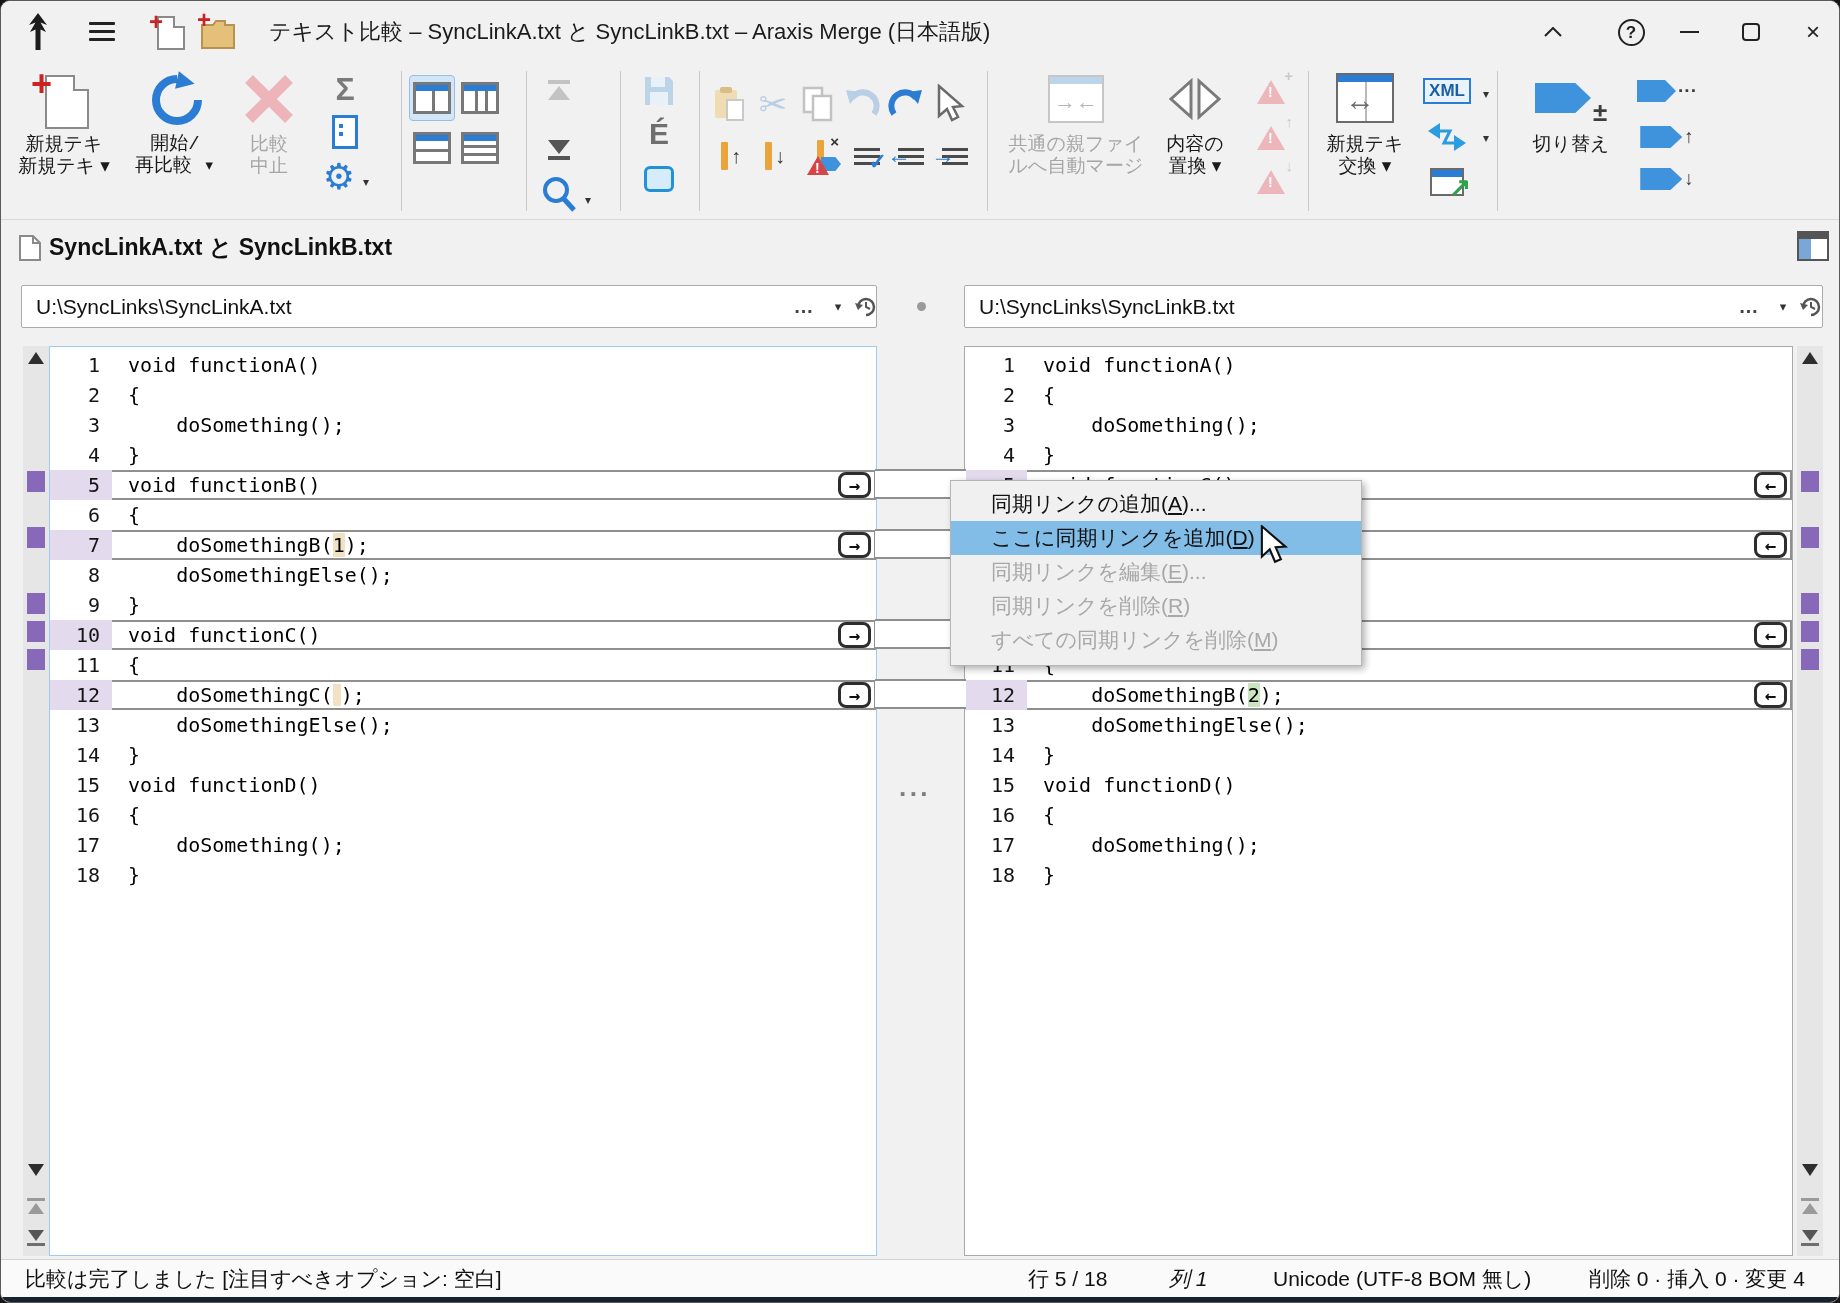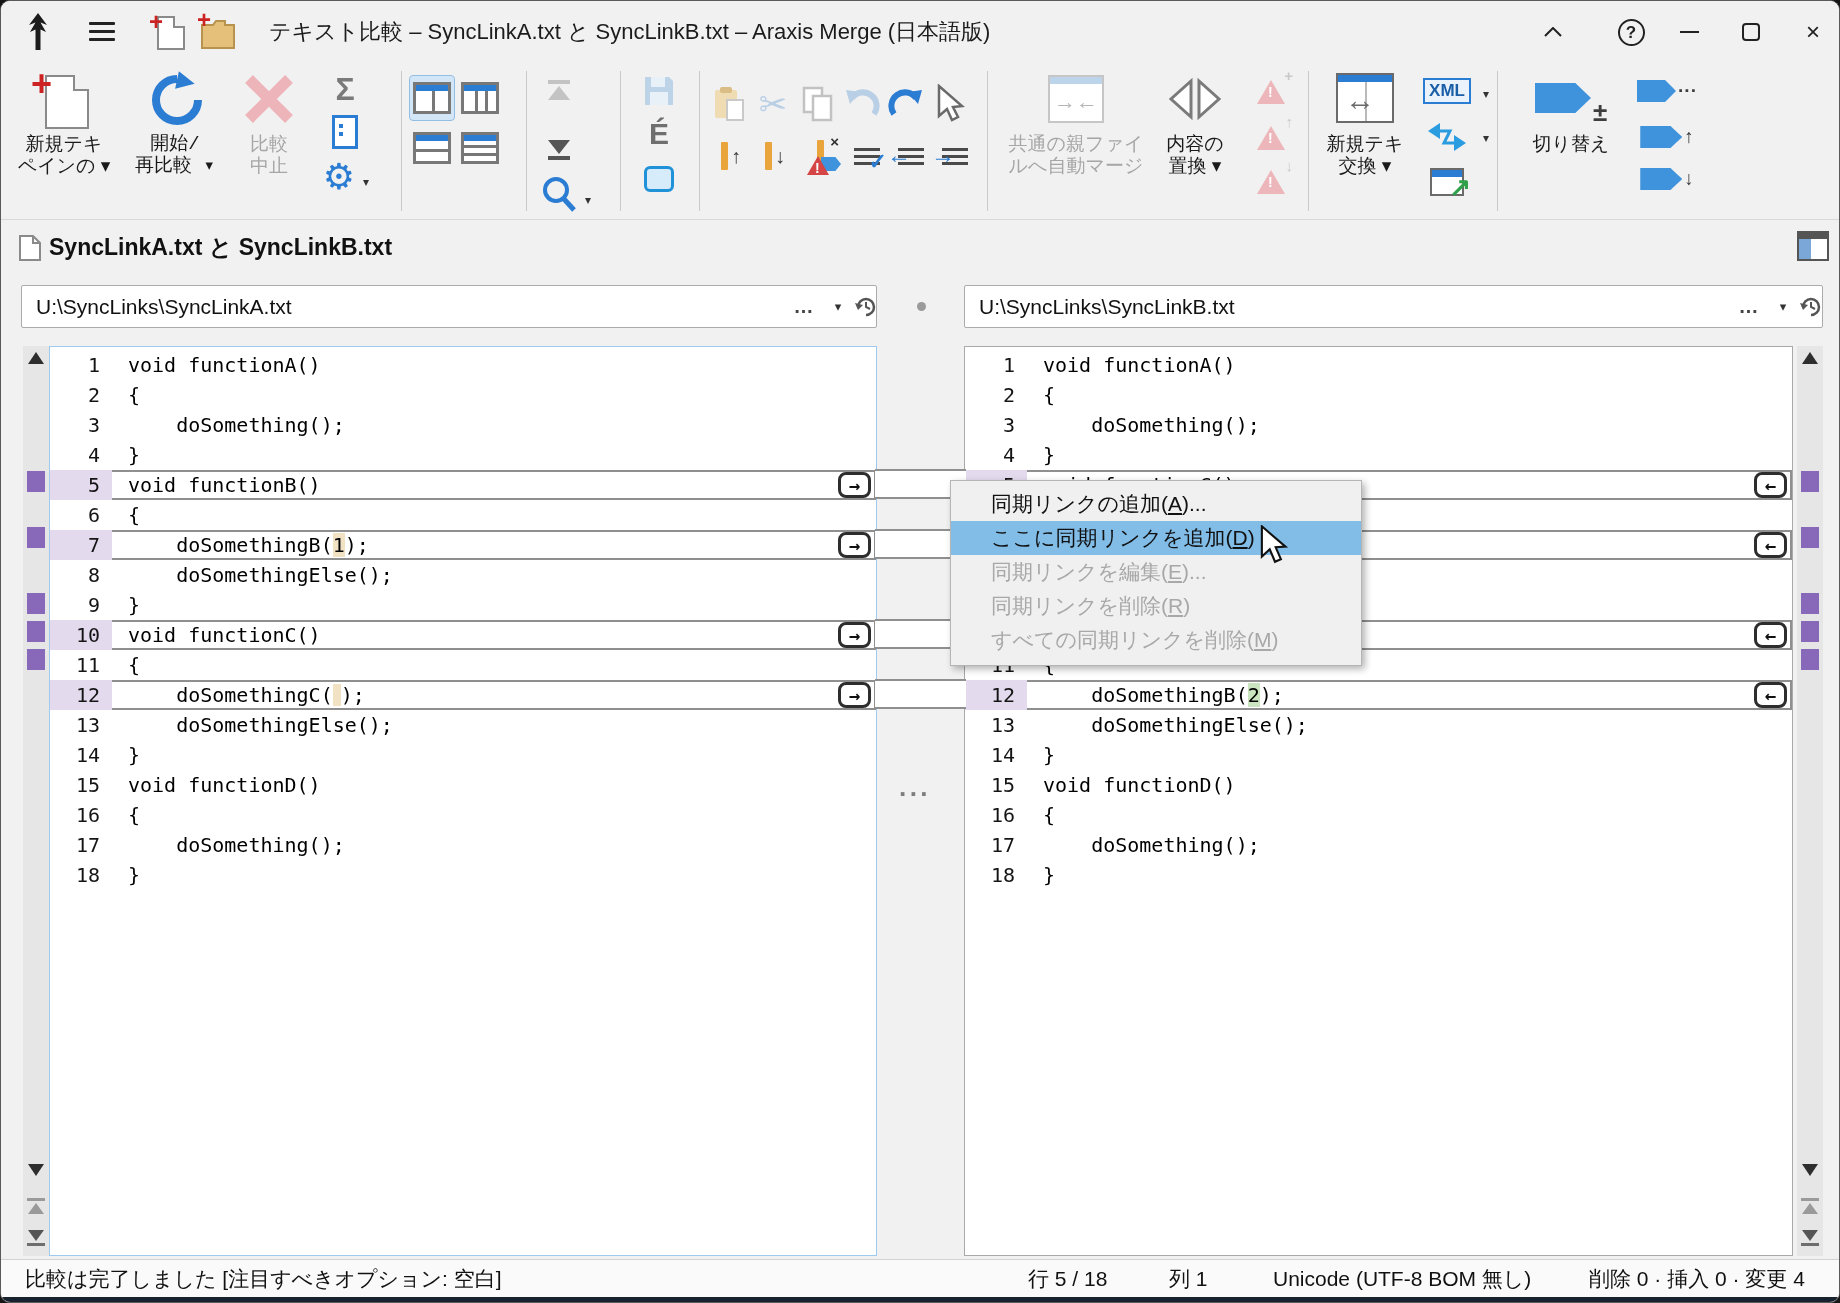--- a/index.html
+++ b/index.html
@@ -179,21 +179,21 @@
 
     <div class="tbtn" style="left:10px;top:4px;width:106px;">
       <div style="position:relative;height:66px;">
         <div class="doc-shape" style="width:44px;height:54px;position:absolute;left:34px;top:8px;">
             <div class="fold" style="width:16px;height:16px;"></div>
           </div>
         <div class="redplus" style="left:20px;top:-4px;font-size:36px;">+</div>
       </div>
       <div class="tlabel">
           <span>新規テキ</span>
-          <span>ペインの ▾</span>
+          <span>新規テキ ▾</span>
         </div>
     </div>
 
     <div class="tbtn" style="left:122px;top:4px;width:104px;font-family:Liberation Mono, monospace;">
       <div style="position:relative;height:66px;">
         <svg style="position:absolute;left:26px;top:4px;" width="56" height="58" viewBox="0 0 56 58">
           <path d="M28 8 A21 21 0 1 0 49 29" fill="none" stroke="#2b7cd3" stroke-width="8"></path>
           <polygon points="28,0 46,9 28,18" fill="#2b7cd3" transform="rotate(12 28 9)"></polygon>
         </svg>
       </div>
@@ -735,19 +735,19 @@
       <div class="menu-item disabled">すべての同期リンクを削除(<u>M</u>)</div>
     </div>
 
   <svg id="mouse-cursor" width="32" height="42" viewBox="0 0 24 32">
     <path d="M2 1 L2 24 L8 18.5 L12 28 L16.5 26 L12.5 17 L20 16.5 Z" fill="#fff" stroke="#111" stroke-width="1.6"></path>
   </svg>
 
   <div class="statusbar">
     <span style="left:24px;">比較は完了しました [注目すべきオプション: 空白]</span>
     <span style="left:1027px;">行 5 / 18</span>
-    <span style="left:1168px;">列 1</span>
+    <span style="left:1168px;font-style:italic;">列 1</span>
     <span style="left:1254px;margin-left:18px;">Unicode (UTF-8 BOM 無し)</span>
     <span style="left:1588px;">削除 0 · 挿入 0 · 変更 4</span>
   </div>
   <div class="bottomstrip"></div>
 
 </div>
 
 </body></html>

